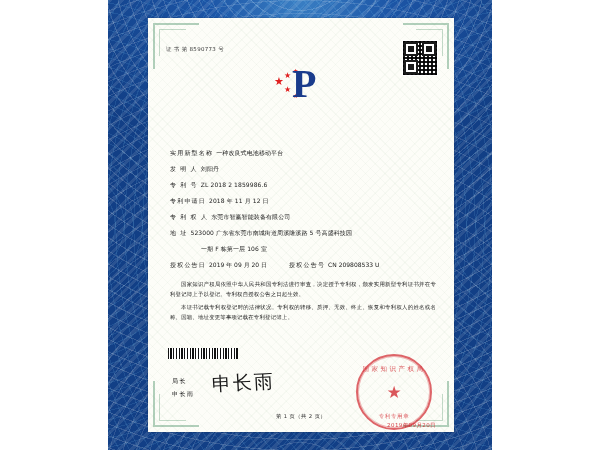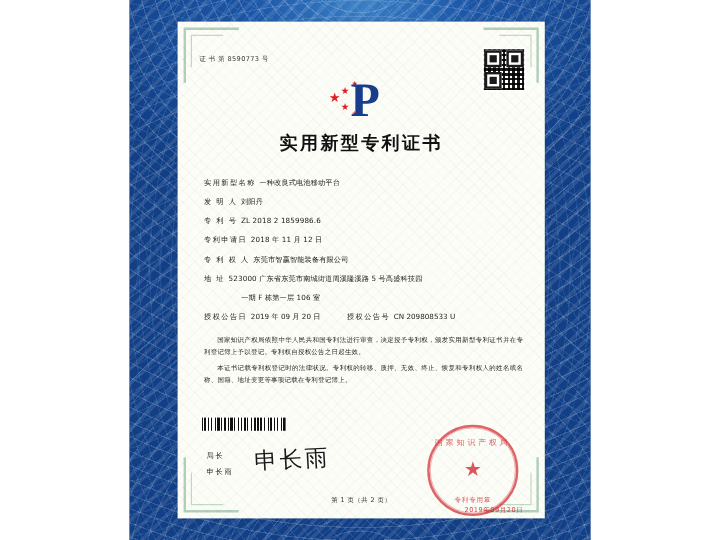--- a/index.html
+++ b/index.html
@@ -378,21 +378,20 @@
       <div class="mark">
         <span class="star s1">★</span>
         <span class="star s2">★</span>
         <span class="star s3">★</span>
         <span class="star s4">★</span>
         <span class="star s5">★</span>
         <span class="p-glyph">P</span>
       </div>
     </div>
 
-    <div class="cert-title">实用新型专利证书</div>
 
     <div class="fields">
       <div class="field">
         <span class="k">实用新型名称</span>
         <span class="v">一种改良式电池移动平台</span>
       </div>
       <div class="field">
         <span class="k">发 明 人</span>
         <span class="v">刘阳丹</span>
       </div>

